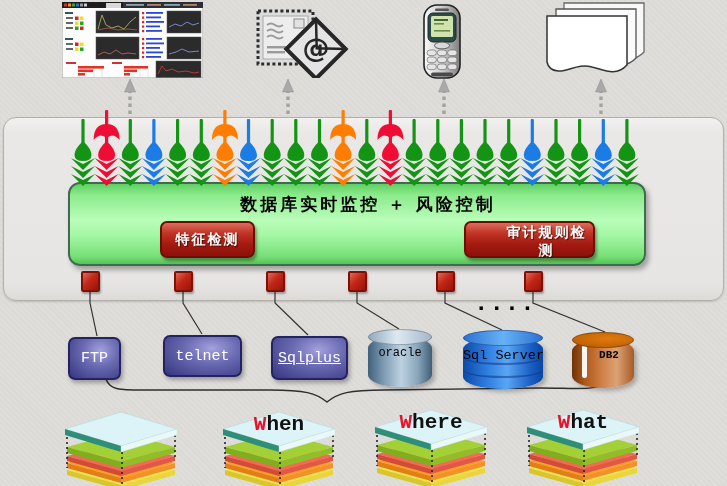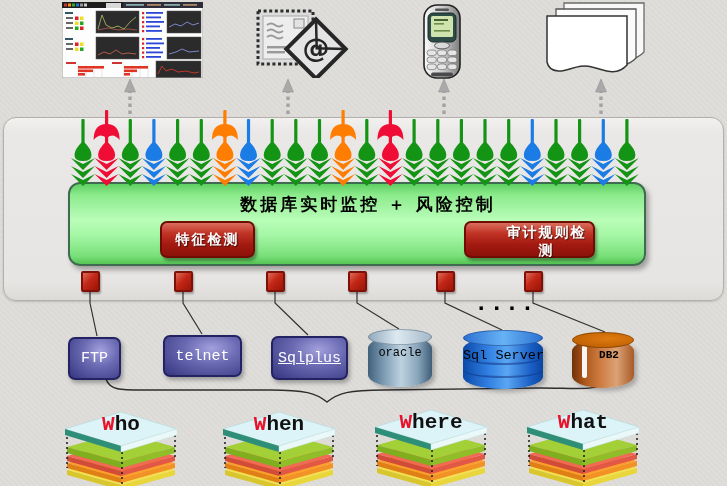--- a/index.html
+++ b/index.html
@@ -407,21 +407,20 @@
         <path d="M5 21 L61 38 L61 44 L5 27 Z" fill="#2f8e78"></path>
         <path d="M117 21 L61 38 L61 44 L117 27 Z" fill="#eaf8f9" stroke="#c2e2e4" stroke-width=".4"></path>
       </g>
     </defs>
   </svg>
 
   <div id="stack-who" class="abs wstack">
     <svg viewBox="0 0 120 82" width="120" height="82">
         <use href="#wstack-sym"></use>
       </svg>
-    <div class="wlabel"><span class="w-red">W</span><span>ho</span></div>
   </div>
   <div id="stack-when" class="abs wstack">
     <svg viewBox="0 0 120 82" width="120" height="82">
         <use href="#wstack-sym"></use>
       </svg>
     <div class="wlabel"><span class="w-red">W</span><span>hen</span></div>
   </div>
   <div id="stack-where" class="abs wstack">
     <svg viewBox="0 0 120 82" width="120" height="82">
         <use href="#wstack-sym"></use>

